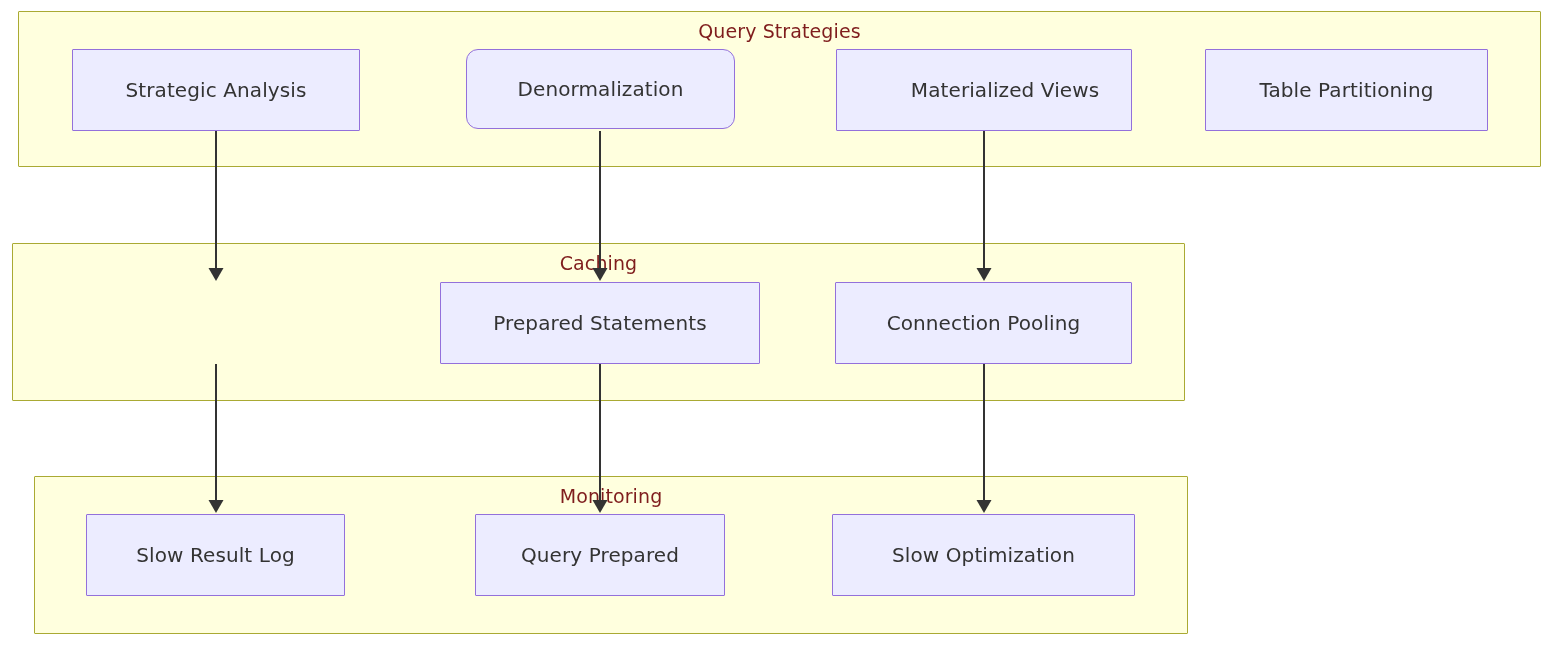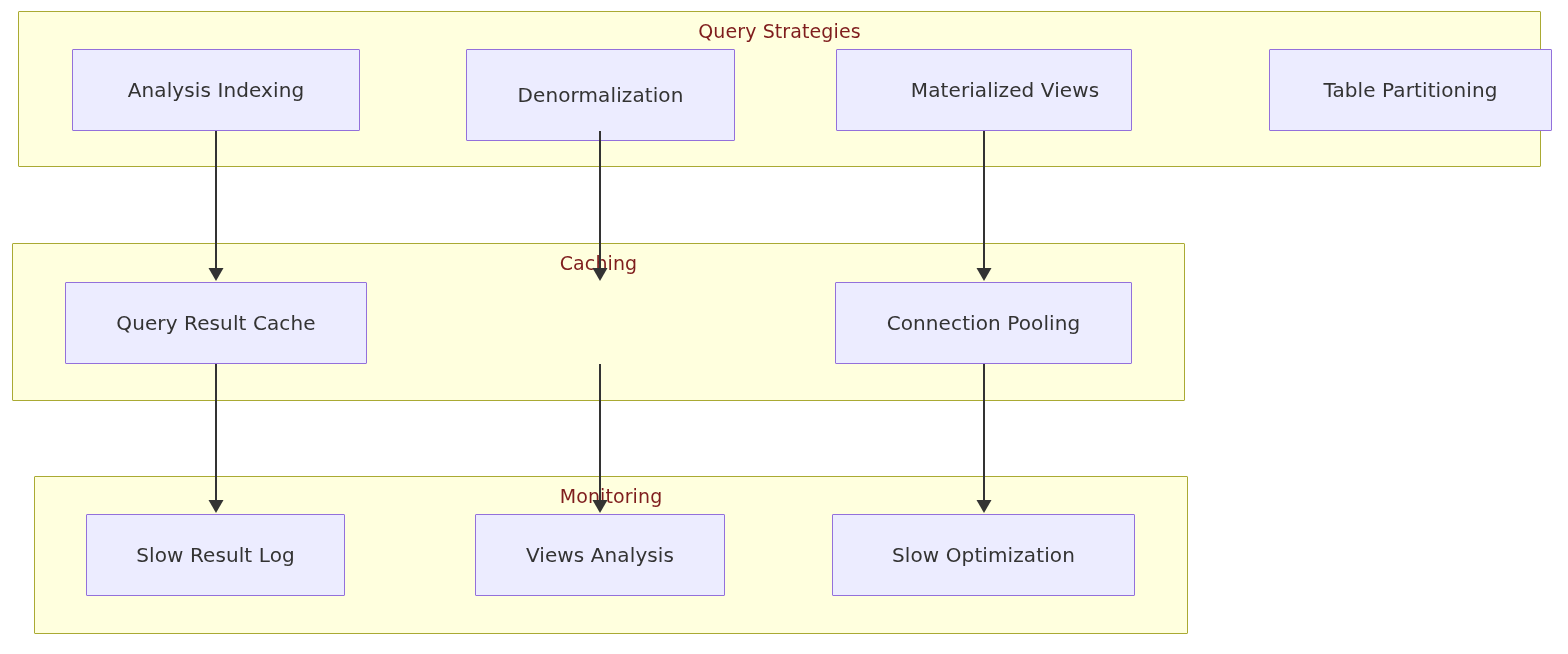--- a/index.html
+++ b/index.html
@@ -63,36 +63,36 @@
   }
 </style>
 </head>
 <body>
 
 <div id="diagram">
 
   <div class="cluster" style="left: 18px; top: 11px; width: 1523px; height: 156px;">
     <div class="cluster-title">Query Strategies</div>
   </div>
-  <div class="node" style="left: 72px; top: 49px; width: 288px; height: 82px;">Analysis Indexing</div>
-  <div class="node" style="left: 466px; top: 49px; width: 269px; height: 92px;">Denormalization</div>
+  <div class="node" style="left: 72px; top: 49px; width: 288px; height: 82px;">Strategic Analysis</div>
+  <div class="node" style="left: 466px; top: 49px; width: 269px; height: 80px; border-radius: 12px;">Denormalization</div>
   <div class="node" style="left: 836px; top: 49px; width: 296px; height: 82px; padding-left: 42px;">Materialized Views</div>
-  <div class="node" style="left: 1269px; top: 49px; width: 283px; height: 82px; text-align: right;">Table Partitioning</div>
+  <div class="node" style="left: 1205px; top: 49px; width: 283px; height: 82px; text-align: right;">Table Partitioning</div>
 
   <div class="cluster" style="left: 12px; top: 243px; width: 1173px; height: 158px;">
     <div class="cluster-title">Caching</div>
   </div>
-  <div class="node" style="left: 65px; top: 282px; width: 302px; height: 82px;">Query Result Cache</div>
+  <div class="node" style="left: 440px; top: 282px; width: 320px; height: 82px;">Prepared Statements</div>
   <div class="node" style="left: 835px; top: 282px; width: 297px; height: 82px;">Connection Pooling</div>
 
   <div class="cluster" style="left: 34px; top: 476px; width: 1154px; height: 158px;">
     <div class="cluster-title">Monitoring</div>
   </div>
   <div class="node" style="left: 86px; top: 514px; width: 259px; height: 82px;">Slow Result Log</div>
-  <div class="node" style="left: 475px; top: 514px; width: 250px; height: 82px;">Views Analysis</div>
+  <div class="node" style="left: 475px; top: 514px; width: 250px; height: 82px;">Query Prepared</div>
   <div class="node" style="left: 832px; top: 514px; width: 303px; height: 82px;">Slow Optimization</div>
 
   <svg class="edge-layer" id="edge-layer" viewBox="0 0 1568 654" width="1568" height="654">
       <line x1="216" y1="131" x2="216" y2="270" stroke="#333333" stroke-width="2"></line>
       <polygon points="208.5,268 223.5,268 216,281" fill="#333333"></polygon>
       <line x1="600" y1="131" x2="600" y2="270" stroke="#333333" stroke-width="2"></line>
       <polygon points="592.5,268 607.5,268 600,281" fill="#333333"></polygon>
       <line x1="984" y1="131" x2="984" y2="270" stroke="#333333" stroke-width="2"></line>
       <polygon points="976.5,268 991.5,268 984,281" fill="#333333"></polygon>
       <line x1="216" y1="364" x2="216" y2="502" stroke="#333333" stroke-width="2"></line>

